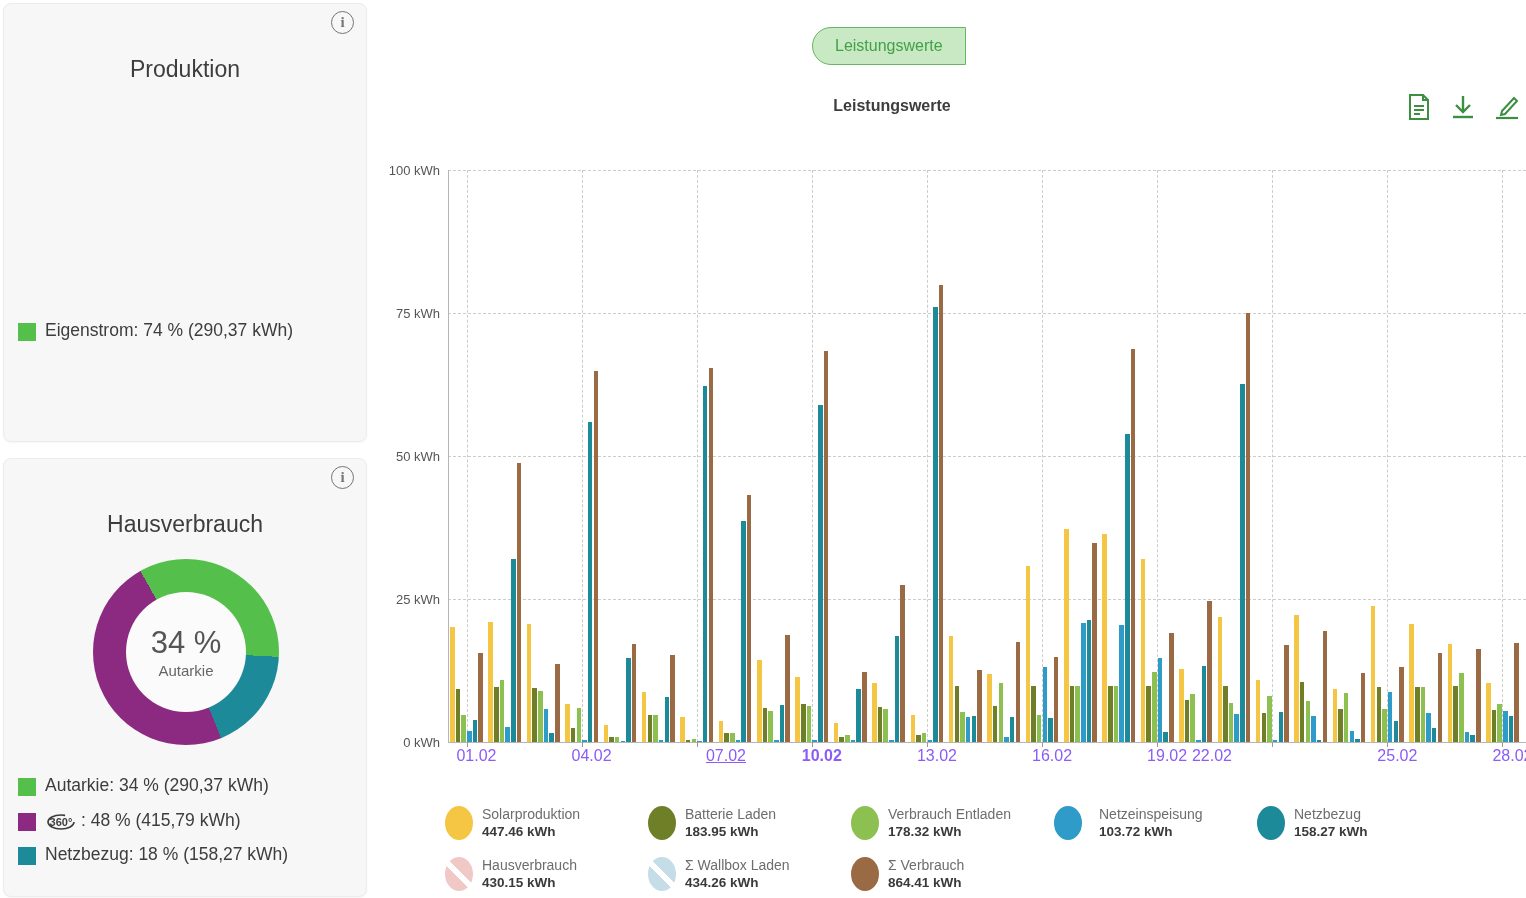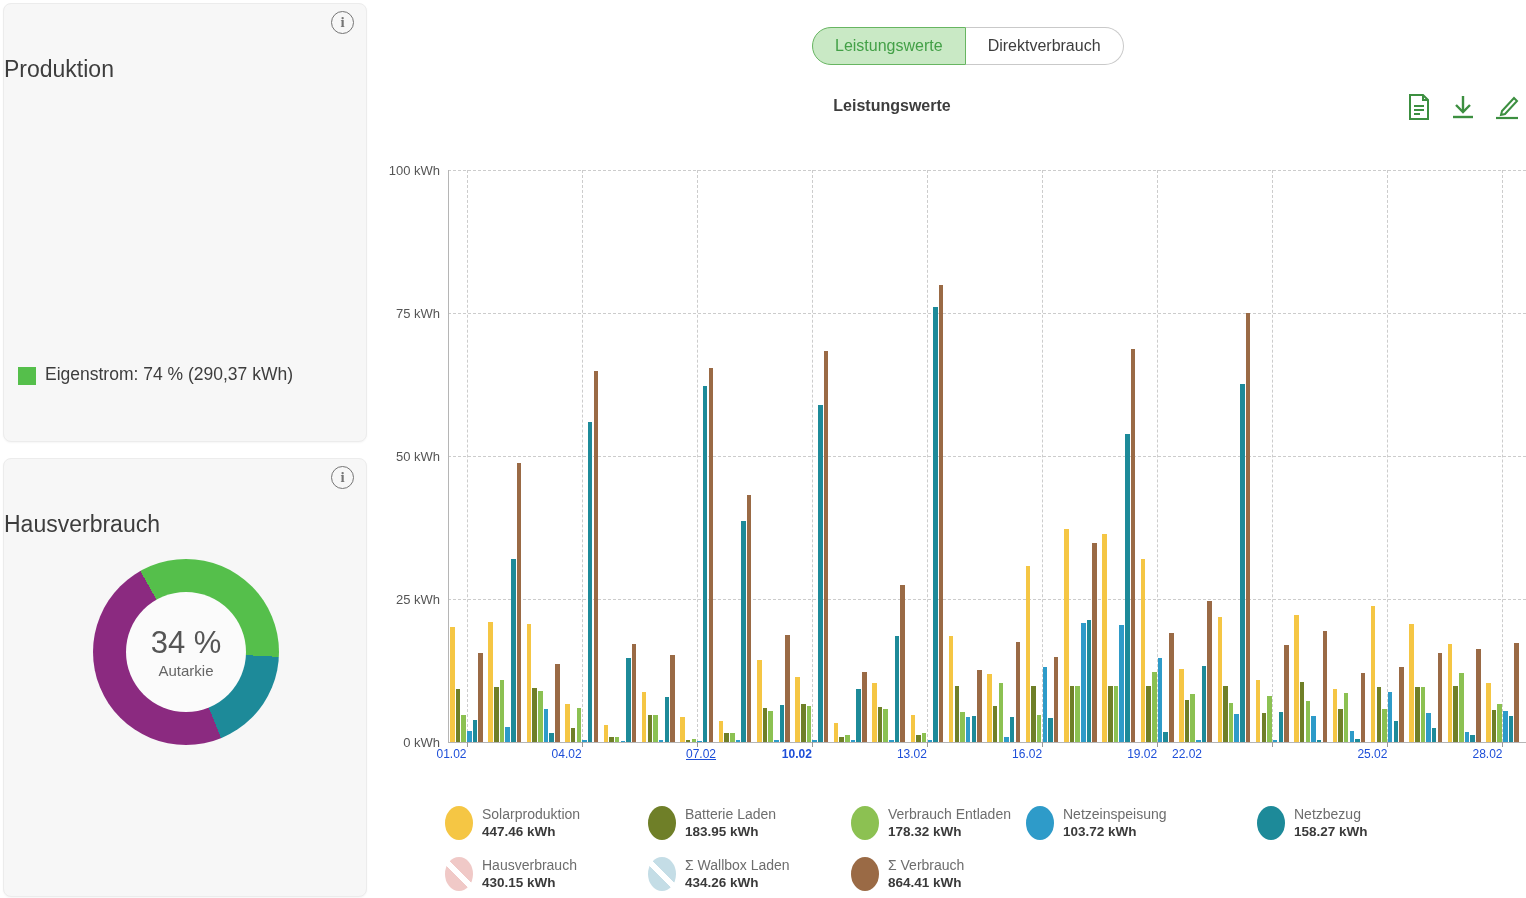--- a/index.html
+++ b/index.html
@@ -4,28 +4,28 @@
 <style>
   html,body{margin:0;padding:0;background:#fff;font-family:"Liberation Sans",sans-serif;}
   #app{position:relative;width:1526px;height:898px;background:#fff;overflow:hidden;}
 
   
   .card{position:absolute;left:3px;width:362px;background:#f7f7f7;border:1px solid #ececec;border-radius:8px;box-shadow:0 1px 2px rgba(0,0,0,0.04);}
   #card-produktion{top:3px;height:437px;}
   #card-hausverbrauch{top:458px;height:437px;}
   .info-btn{position:absolute;top:7px;right:12px;width:21px;height:21px;border:1.6px solid #757575;border-radius:50%;color:#757575;
     font-family:"Liberation Serif",serif;font-size:15px;font-weight:bold;display:flex;align-items:center;justify-content:center;cursor:pointer;}
-  .card-title{position:absolute;top:52px;left:0;right:0;font-size:23px;color:#3d3d3d;}
+  .card-title{position:absolute;top:52px;left:0;right:0;text-align:center;font-size:23px;color:#3d3d3d;}
   .donut{position:absolute;left:89px;top:100px;width:186px;height:186px;border-radius:50%;}
   .donut .hole{position:absolute;left:33px;top:33px;width:120px;height:120px;border-radius:50%;background:#fbfbfb;
     display:flex;flex-direction:column;align-items:center;justify-content:center;}
   .donut .pct{font-size:31px;color:#555;}
   .donut .sub{font-size:15px;color:#666;margin-top:1px;}
   .card-legend{position:absolute;left:14px;top:316px;}
-  .card-legend .row{display:flex;align-items:flex-end;margin-bottom:13px;margin-top:44px;}
+  .card-legend .row{display:flex;align-items:flex-end;margin-bottom:13px;}
   .card-legend .sq{width:18px;height:18px;margin-right:9px;flex:0 0 aupx;}
   .card-legend .txt{font-size:17.5px;color:#3d3d3d;white-space:nowrap;display:flex;align-items:center;}
   .logo360{margin-right:2px;position:relative;top:1px;}
 
   
   .toggle{position:absolute;left:812px;top:27px;height:38px;display:flex;cursor:pointer;}
   .toggle .seg{display:flex;align-items:center;justify-content:center;padding:0 22px;font-size:16px;box-sizing:border-box;height:38px;}
   .toggle .seg.active{background:#c9e9c5;border:1px solid #67b561;color:#43a047;border-radius:19px 0 0 19px;}
   .toggle .seg.inactive{background:#fff;border:1px solid #c9c9c9;border-left:none;color:#3d3d3d;border-radius:0 19px 19px 0;}
 
@@ -34,21 +34,21 @@
   .toolbar{position:absolute;top:94px;left:1406px;display:flex;gap:18px;}
   .toolbar .tbtn{width:26px;height:26px;cursor:pointer;display:flex;align-items:center;justify-content:center;}
 
   
   #plot{position:absolute;left:0;top:0;width:1526px;height:898px;pointer-events:none;}
   .gridline-h{position:absolute;left:448px;width:1078px;border-top:1px dashed #ccc;}
   .gridline-h.solid{border-top:1px solid #b5b5b5;}
   .gridline-v{position:absolute;top:170px;height:572px;border-left:1px dashed #ccc;}
   .axis-y{position:absolute;left:448px;top:170px;height:572px;border-left:1px solid #b5b5b5;}
   .ylabel{position:absolute;width:60px;text-align:right;font-size:13px;color:#555;transform:translateY(-50%);}
-  .xlabel{position:absolute;top:747px;width:60px;text-align:left;font-size:12px;color:#1d4ed8;transform:translateX(-50%);}
+  .xlabel{position:absolute;top:747px;width:60px;text-align:right;font-size:16px;color:#8b5cf6;transform:translateX(-50%);}
   .xtick{position:absolute;top:742px;height:5px;border-left:1px solid #999;}
   .bar{position:absolute;pointer-events:auto;}
 
   
   .chart-legend-item{position:absolute;display:flex;align-items:flex-start;cursor:pointer;pointer-events:auto;}
   .chart-legend-item .dot{width:28px;height:34px;border-radius:50%;margin-right:9px;flex:0 0 auto;}
   .chart-legend-item .dot.off{background-image:linear-gradient(45deg,transparent 42%,#fff 42%,#fff 56%,transparent 56%);}
   .chart-legend-item .lines{display:flex;flex-direction:column;}
   .chart-legend-item .lbl{font-size:14px;color:#6d6d6d;line-height:17px;}
   .chart-legend-item .val{font-size:13.5px;color:#3a3a3a;font-weight:bold;line-height:17px;}
@@ -71,25 +71,41 @@
 
   <div class="card" id="card-hausverbrauch">
     <div class="info-btn">i</div>
     <div class="card-title">Hausverbrauch</div>
     <div class="donut" id="donut-hausverbrauch" style="background: conic-gradient(from 93deg, rgb(29, 138, 153) 0deg, rgb(29, 138, 153) 64.8deg, rgb(139, 42, 128) 64.8deg, rgb(139, 42, 128) 237.6deg, rgb(85, 191, 75) 237.6deg, rgb(85, 191, 75) 360deg);">
       <div class="hole">
         <div class="pct">34 %</div>
         <div class="sub">Autarkie</div>
       </div>
     </div>
+    <div class="card-legend" id="legend-hausverbrauch">
+        <div class="row">
+          <span class="sq" style="background:#55bf4b"></span>
+          <span class="txt">Autarkie: 34 % (290,37 kWh)</span>
+        </div>
+        <div class="row">
+          <span class="sq" style="background:#8b2a80"></span>
+          <span class="txt"><svg class="logo360" width="34" height="22" viewBox="0 0 34 22">
+              <ellipse cx="16" cy="12" rx="13" ry="7" fill="none" stroke="#3d3d3d" stroke-width="1.6" stroke-dasharray="52 14"></ellipse>
+              <text x="16" y="15.5" text-anchor="middle" font-size="11" font-weight="bold" fill="#3d3d3d">360°</text>
+            </svg>: 48 % (415,79 kWh)</span>
+        </div>
+        <div class="row">
+          <span class="sq" style="background:#1d8a99"></span>
+          <span class="txt">Netzbezug: 18 % (158,27 kWh)</span>
+        </div>
+      </div>
   </div>
 
   <div class="toggle">
     <div class="seg active">Leistungswerte</div>
-    <div class="seg inactive">Direktverbrauch</div>
   </div>
 
   <div class="chart-title">Leistungswerte</div>
 
   <div class="toolbar">
     <div class="tbtn">
       <svg width="22" height="26" viewBox="0 0 22 26">
           <path d="M2 1 h13 l5 5 v19 h-18 z" fill="none" stroke="#3c8f40" stroke-width="2"></path>
           <path d="M15 1 v5 h5" fill="none" stroke="#3c8f40" stroke-width="2"></path>
           <line x1="6" y1="12" x2="16" y2="12" stroke="#3c8f40" stroke-width="2"></line>
@@ -336,21 +352,21 @@
           <span class="val">183.95 kWh</span>
         </span>
       </div>
       <div class="chart-legend-item" style="left: 851px; top: 806px;">
         <span class="dot" style="background-color:#8cc152"></span>
         <span class="lines">
           <span class="lbl">Verbrauch Entladen</span>
           <span class="val">178.32 kWh</span>
         </span>
       </div>
-      <div class="chart-legend-item" style="left: 1026px; top: 806px;">
+      <div class="chart-legend-item" style="left: 1054px; top: 806px; gap: 8px;">
         <span class="dot" style="background-color:#2e9bc9"></span>
         <span class="lines">
           <span class="lbl">Netzeinspeisung</span>
           <span class="val">103.72 kWh</span>
         </span>
       </div>
       <div class="chart-legend-item" style="left: 1257px; top: 806px;">
         <span class="dot" style="background-color:#1d8a99"></span>
         <span class="lines">
           <span class="lbl">Netzbezug</span>

